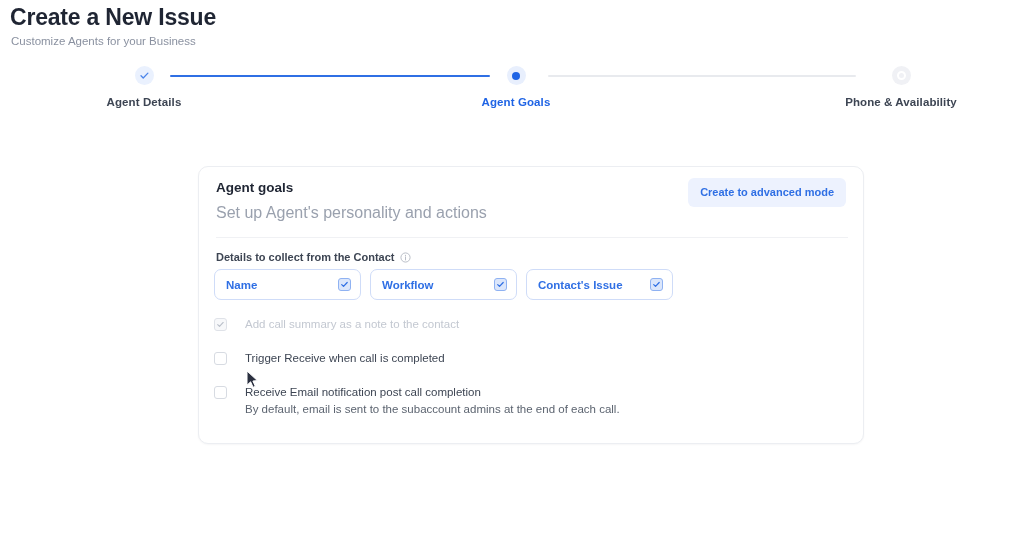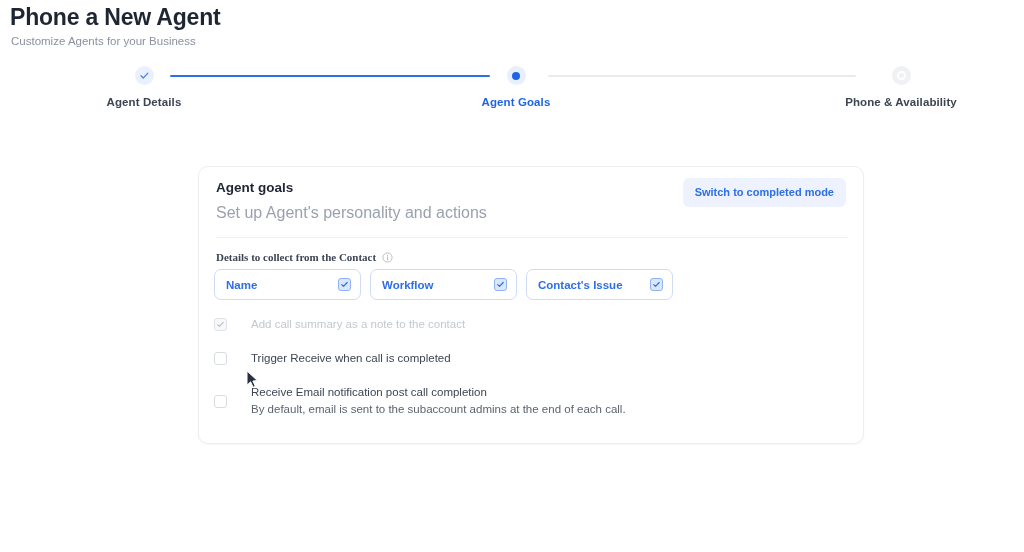--- a/index.html
+++ b/index.html
@@ -80,21 +80,21 @@
     padding: 9px 12px; cursor: pointer; line-height: 1;
   }
   .divider {
     position: absolute; left: 17px; top: 70px;
     width: 632px; height: 1px; background: #f0f1f4;
   }
 
   .collect-label {
     position: absolute; left: 17px; top: 84px;
     font-size: 11px; color: #3d4553; font-weight: 600;
-    display: flex; align-items: flex-end; gap: 6px; font-family: Liberation Serif, serif;
+    display: flex; align-items: flex-end; gap: 6px;
   }
   .info-icon { display: block; width: 11px; height: 11px; opacity: .75; }
 
   
   .chips {
     position: absolute; left: 15px; top: 102px;
     display: flex; gap: 9px;
   }
   .chip {
     width: 147px; height: 31px;
@@ -105,21 +105,21 @@
   }
   .chip-label { font-size: 11.5px; color: #2f6fe4; font-weight: 600; }
   .chip-box {
     width: 13px; height: 13px; border-radius: 3px;
     background: #dbe6fb; border: 1px solid #8fb2f2;
     display: flex; align-items: center; justify-content: center;
   }
   .chip-box svg { width: 9px; height: 9px; display: block; }
 
   
-  .opt-row { position: absolute; left: 15px; display: flex; align-items: center; gap: 24px; }
+  .opt-row { position: absolute; left: 15px; display: flex; align-items: flex-start; gap: 18px; }
   .opt-1 { top: 150px; }
   .opt-2 { top: 184px; }
   .opt-3 { top: 218px; }
 
   .sq {
     width: 13px; height: 13px; border-radius: 3px; flex: 0 0 auto;
     margin-top: 1px;
   }
   .sq.disabled-checked {
     background: #f7f8fa; border: 1px solid #dfe2e8;
@@ -134,21 +134,21 @@
   .opt-sub { font-size: 11.5px; color: #5c6470; line-height: 14px; }
 
   
   .cursor { position: absolute; left: 245px; top: 370px; width: 14px; height: 20px; }
 </style>
 </head>
 <body>
 
 <div class="page">
 
-  <div class="page-title">Phone a New Agent</div>
+  <div class="page-title">Create a New Issue</div>
   <div class="page-subtitle">Customize Agents for your Business</div>
 
   <div class="stepper">
 
     <div class="connector filled"></div>
     <div class="connector empty"></div>
 
     <div class="step step-1">
       <div class="step-circle done">
         <svg class="check-glyph" viewBox="0 0 12 12">
@@ -171,21 +171,21 @@
       </div>
       <div class="step-label muted">Phone &amp; Availability</div>
     </div>
   </div>
 
   <div class="card">
 
     <div class="card-title">Agent goals</div>
     <div class="card-subtitle">Set up Agent's personality and actions</div>
 
-    <button class="advanced-btn">Switch to completed mode</button>
+    <button class="advanced-btn">Create to advanced mode</button>
 
     <div class="divider"></div>
 
     <div class="collect-label">
       <span>Details to collect from the Contact</span>
       <svg class="info-icon" viewBox="0 0 12 12">
         <circle cx="6" cy="6" r="5" fill="none" stroke="#9aa1ae" stroke-width="1"></circle>
         <circle cx="6" cy="3.6" r="0.65" fill="#9aa1ae"></circle>
         <path d="M6 5.3 L6 8.7" stroke="#9aa1ae" stroke-width="1" stroke-linecap="round"></path>
       </svg>

